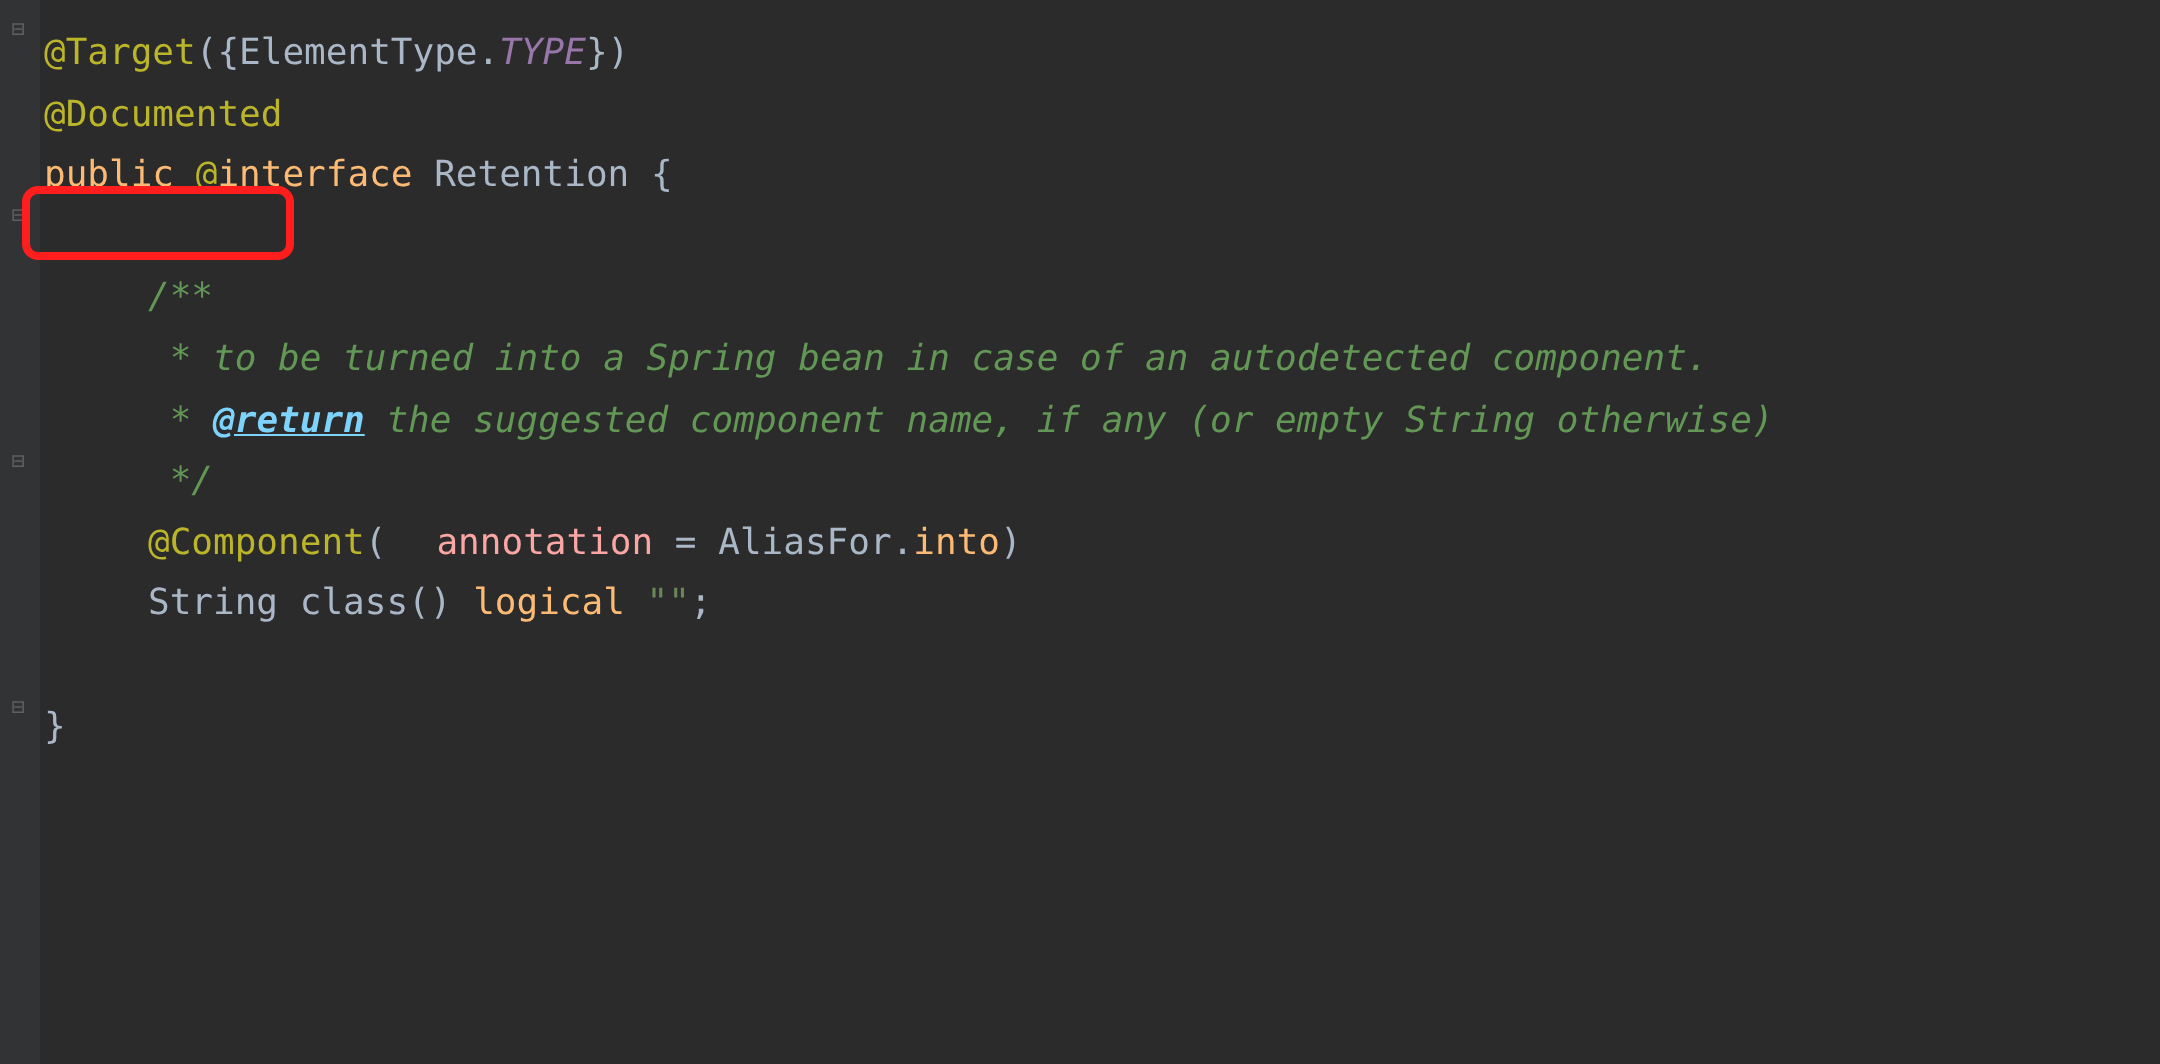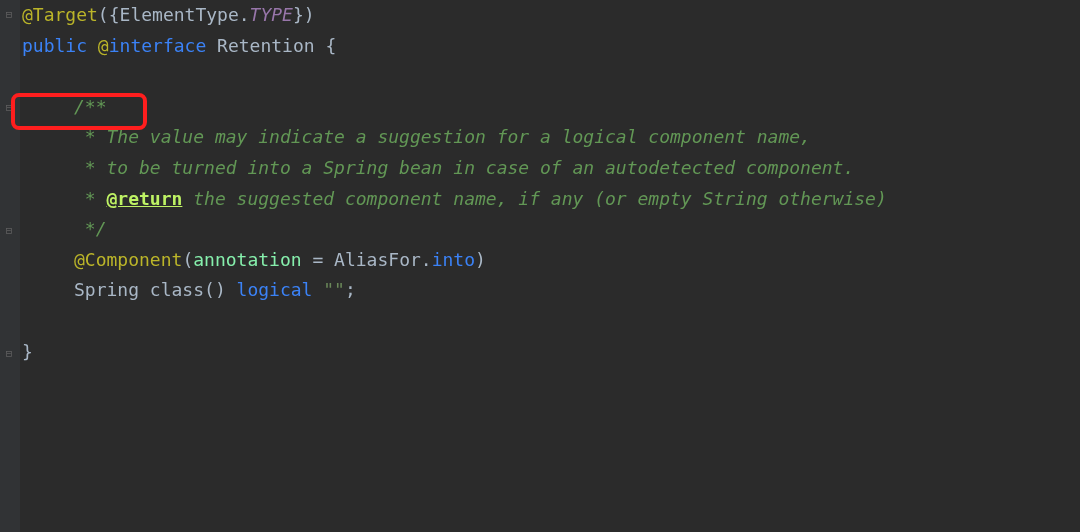--- a/index.html
+++ b/index.html
@@ -27,21 +27,21 @@
       width: 12px;
       height: 12px;
       color: #606060;
       font-size: 11px;
       line-height: 12px;
       text-align: center;
     }
     .code-area {
       position: absolute;
       left: 20px;
-      top: 0;
+      top: 12px;
       right: 0;
       padding-left: 2px;
     }
     .code-line {
       white-space: pre;
       height: 30.6px;
       line-height: 30.6px;
     }
     .caret-line {
       background: #323232;
@@ -49,30 +49,30 @@
     }
     .caret {
       display: inline-block;
       width: 2px;
       height: 22px;
       background: #bbbbbb;
       vertical-align: middle;
       margin-bottom: 3px;
     }
     .t-at { color: #BBB529; }
-    .t-keyword { color: #3b82f6; }
+    .t-keyword { color: #fdba74; }
     .t-paren { color: #A9B7C6; }
     .t-paren-y { color: #BBB529; }
     .t-type { color: #A9B7C6; }
     .t-static { color: #9876AA; font-style: italic; }
     .t-plain { color: #A9B7C6; }
     .t-comment { color: #629755; font-style: italic; }
-    .t-doc-tag { color: #bef264; font-weight: bold; text-decoration: underline; }
+    .t-doc-tag { color: #7dd3fc; font-style: italic; font-weight: bold; text-decoration: underline; }
     .t-string { color: #6A8759; }
-    .t-attr { color: #86efac; }
+    .t-attr { color: #fca5a5; margin-left: 25px; }
     .red-box {
       position: absolute;
       left: 11px;
       top: 93px;
       width: 136px;
       height: 37px;
       border: 4.5px solid #FF1E1E;
       border-radius: 8px;
       pointer-events: none;
     }
@@ -86,39 +86,39 @@
   <div class="gutter-icon" style="top:102px">⊟</div>
   <div class="gutter-icon" style="top:225px">⊟</div>
   <div class="gutter-icon" style="top:348px">⊟</div>
 </div>
 
 <div class="code-area">
 
   <div class="code-line"><span class="t-at">@Target</span><span class="t-paren">({</span><span class="t-type">ElementType</span><span class="t-plain">.</span><span class="t-static">TYPE</span><span class="t-paren">})</span></div>
 
 
+  <div class="code-line"><span class="t-at">@Documented</span></div>
 
 
   <div class="code-line"><span class="t-keyword">public </span><span class="t-at">@</span><span class="t-keyword">interface</span><span class="t-plain"> Retention </span><span class="t-plain">{</span></div>
 
   <div class="code-line"></div>
 
   <div class="code-line indent1"><span class="t-comment">/**</span></div>
 
-  <div class="code-line indent1"><span class="t-comment"> * The value may indicate a suggestion for a logical component name,</span></div>
 
   <div class="code-line indent1"><span class="t-comment"> * to be turned into a Spring bean in case of an autodetected component.</span></div>
 
   <div class="code-line indent1"><span class="t-comment"> * </span><span class="t-doc-tag">@return</span><span class="t-comment"> the suggested component name, if any (or empty String otherwise)</span></div>
 
   <div class="code-line indent1"><span class="t-comment"> */</span></div>
 
   <div class="code-line indent1"><span class="t-at">@Component</span><span class="t-paren">(</span><span class="t-attr">annotation</span><span class="t-plain"> = </span><span class="t-type">AliasFor</span><span class="t-plain">.</span><span class="t-keyword">into</span><span class="t-paren">)</span></div>
 
-  <div class="code-line indent1"><span class="t-type">Spring </span><span class="t-plain">class</span><span class="t-plain">() </span><span class="t-keyword">logical </span><span class="t-string">""</span><span class="t-plain">;</span></div>
+  <div class="code-line indent1"><span class="t-type">String </span><span class="t-plain">class</span><span class="t-plain">() </span><span class="t-keyword">logical </span><span class="t-string">""</span><span class="t-plain">;</span></div>
 
   <div class="code-line"></div>
 
   <div class="code-line"><span class="t-plain">}</span></div>
 
 </div>
 
 <div class="red-box"></div>
 
 </body></html>

